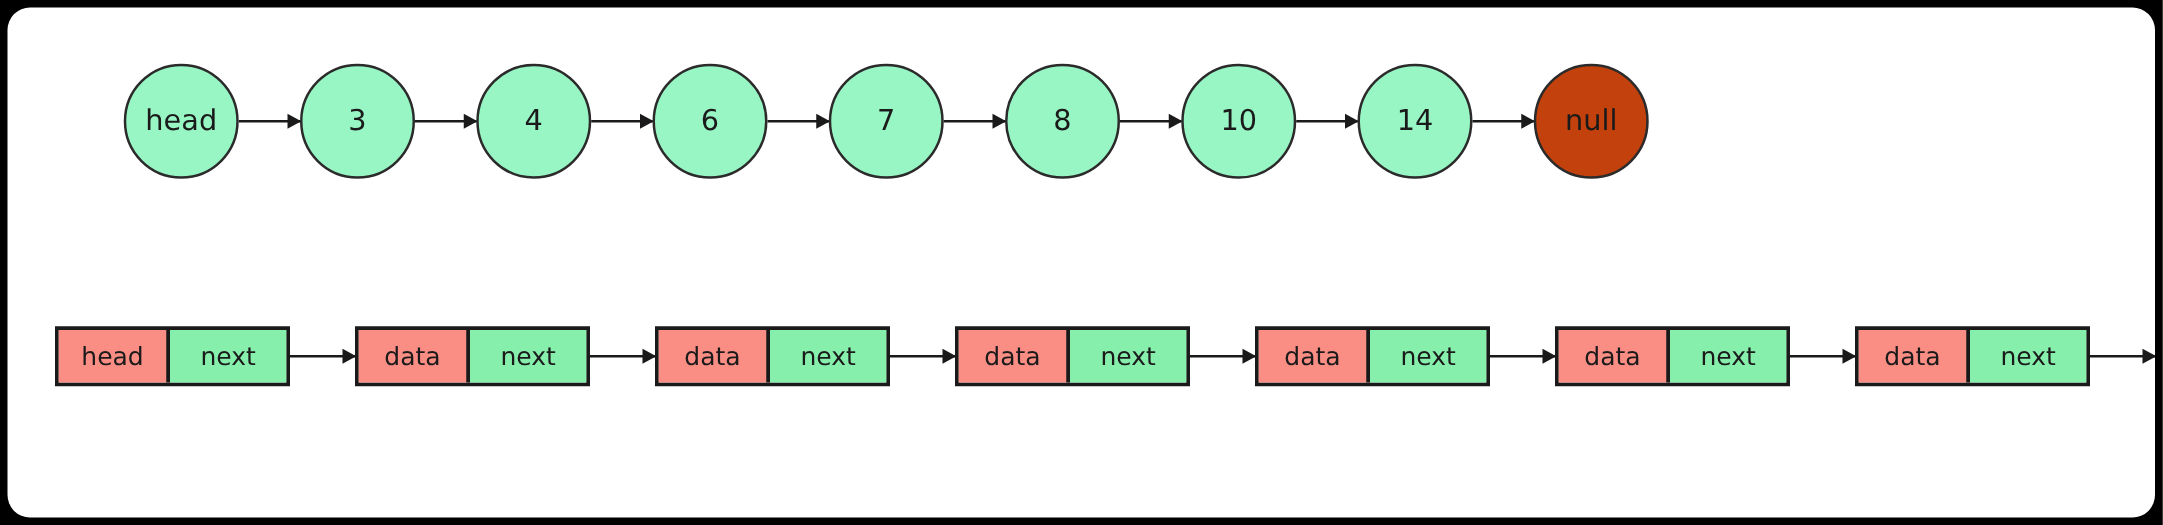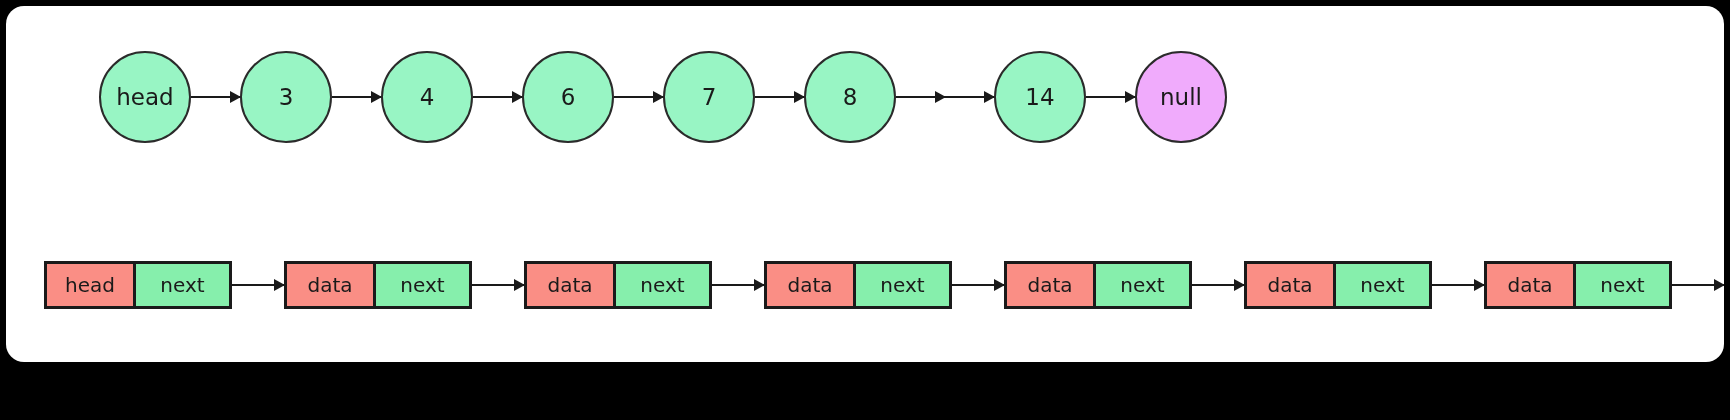--- a/index.html
+++ b/index.html
@@ -12,21 +12,21 @@
     height: 420px;
     font-family: "DejaVu Sans", "Liberation Sans", sans-serif;
     overflow: hidden;
   }
 
   #card {
     position: absolute;
     left: 6px;
     top: 6px;
     width: 1718px;
-    height: 356px;
+    height: 408px;
     background: #ffffff;
     border-radius: 18px;
     overflow: hidden;
   }
 
   
   #circle-row {
     position: absolute;
     left: 93px;
     top: 45px;
@@ -40,21 +40,21 @@
     border: 2px solid #2b2b2b;
     box-sizing: border-box;
     display: flex;
     align-items: center;
     justify-content: center;
     font-size: 23px;
     color: #1a1a1a;
     flex: 0 0 auto;
   }
   .circle-node.green { background: #98F5C4; }
-  .circle-node.grey  { background: #f0abfc; }
+  .circle-node.grey  { background: #c2410c; }
 
   .arrow {
     flex: 0 0 auto;
     position: relative;
     height: 2px;
     background: #1a1a1a;
   }
   .arrow::after {
     content: "";
     position: absolute;
@@ -115,20 +115,21 @@
       <div class="circle-node green">3</div>
       <div class="arrow circle-gap"></div>
       <div class="circle-node green">4</div>
       <div class="arrow circle-gap"></div>
       <div class="circle-node green">6</div>
       <div class="arrow circle-gap"></div>
       <div class="circle-node green">7</div>
       <div class="arrow circle-gap"></div>
       <div class="circle-node green">8</div>
       <div class="arrow circle-gap"></div>
+      <div class="circle-node green">10</div>
       <div class="arrow circle-gap"></div>
       <div class="circle-node green">14</div>
       <div class="arrow circle-gap"></div>
       <div class="circle-node grey">null</div>
     </div>
 
   <div id="box-row">
 
   <div class="box-node">
         <div class="cell data">head</div>

